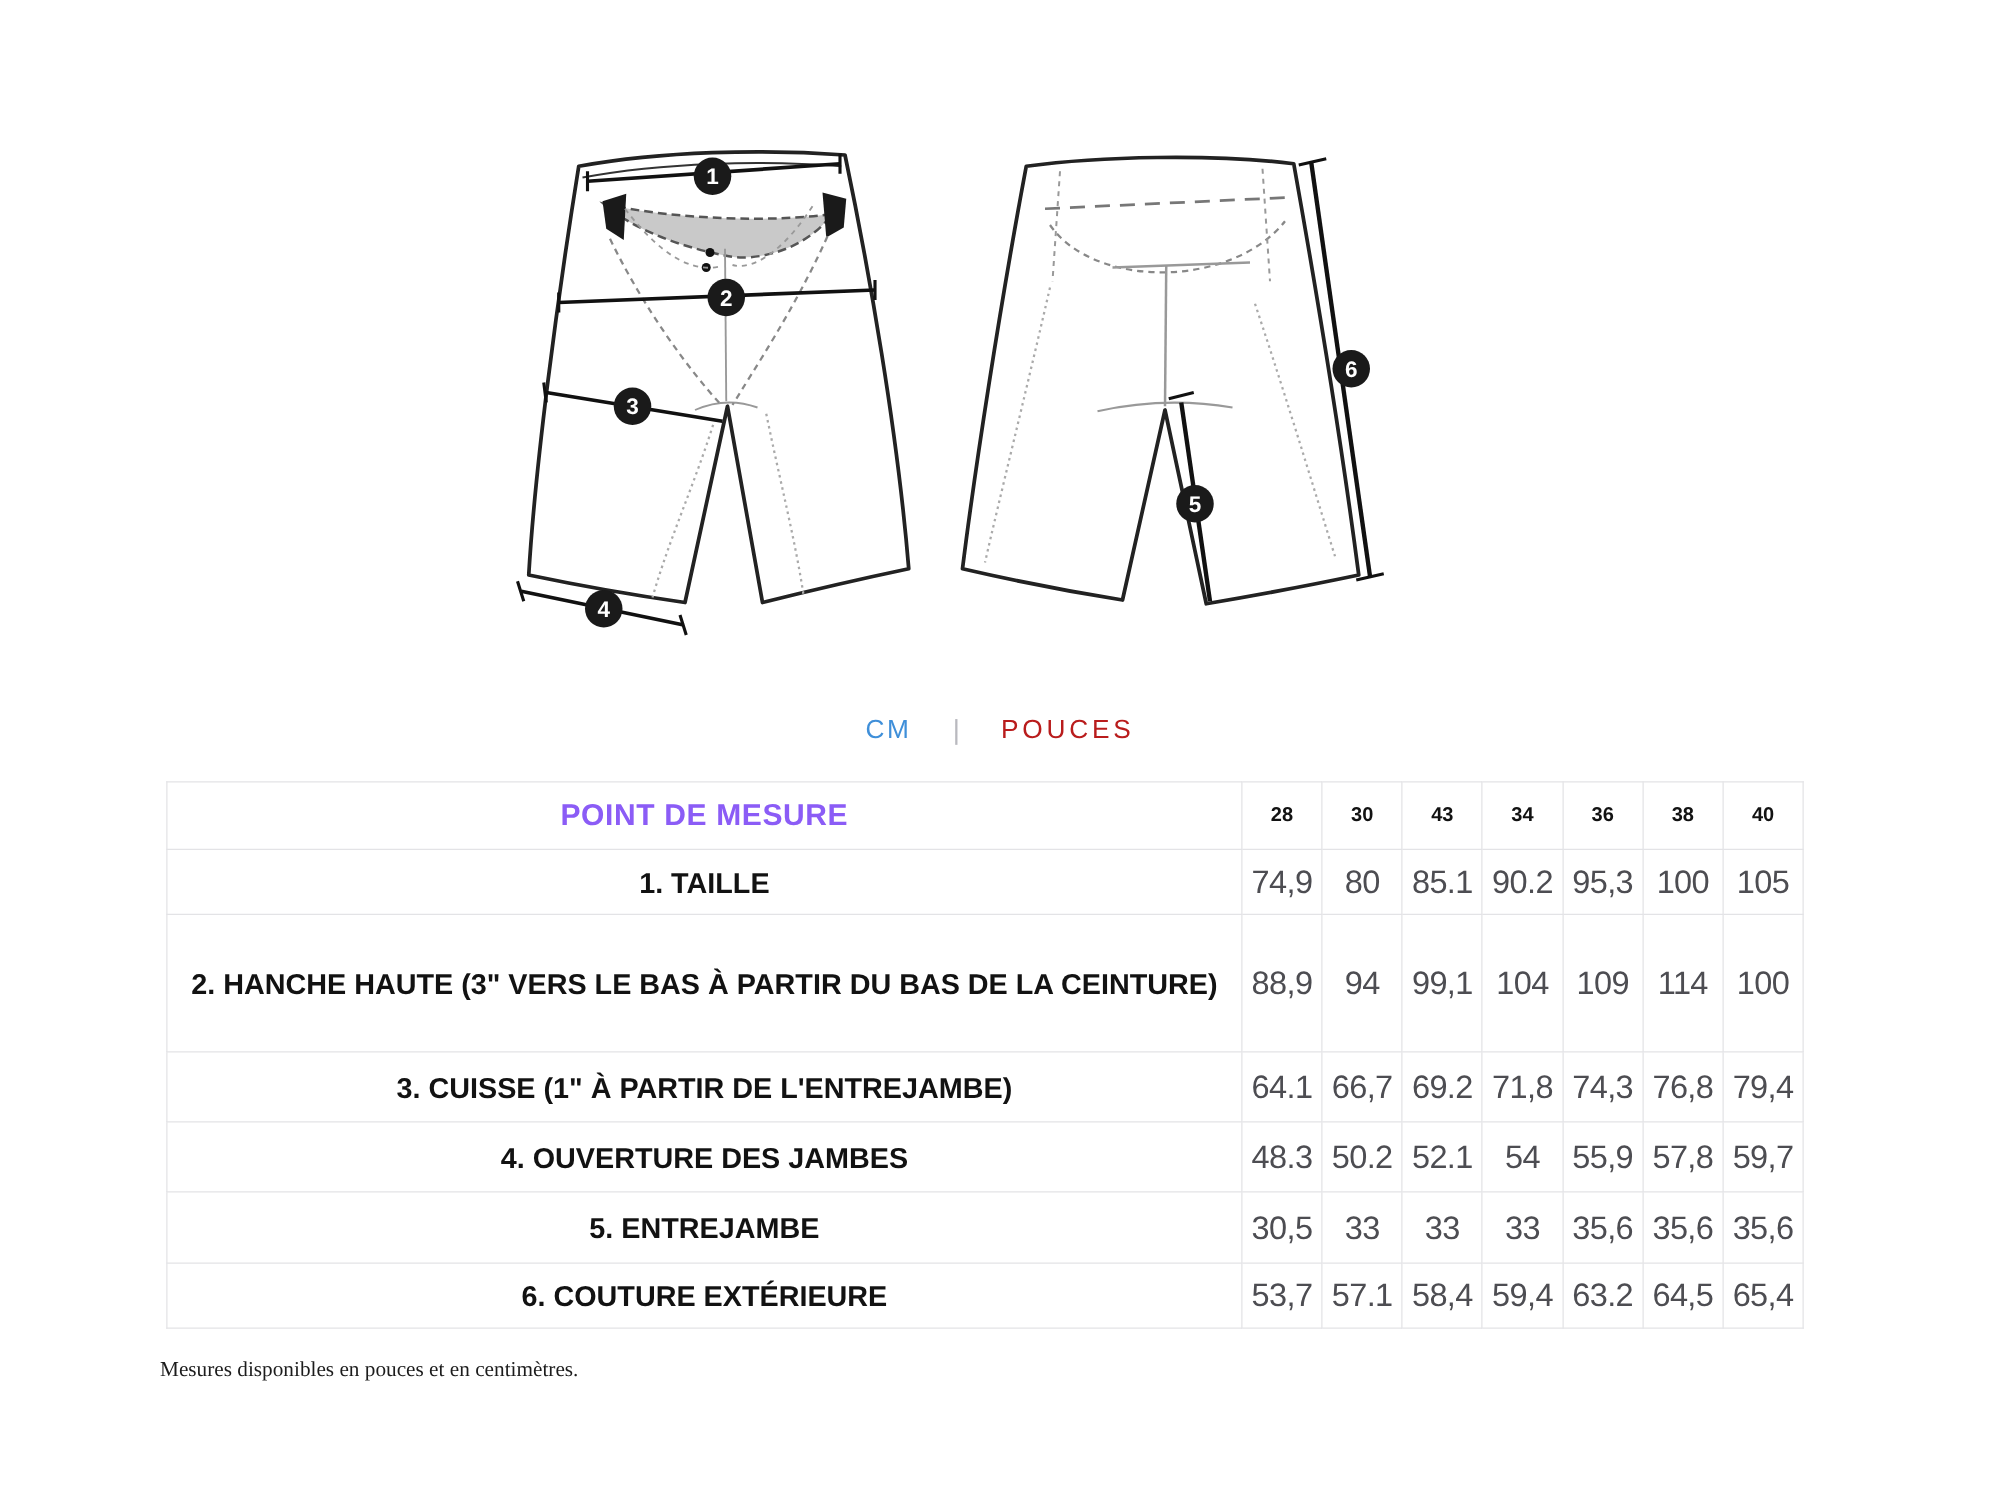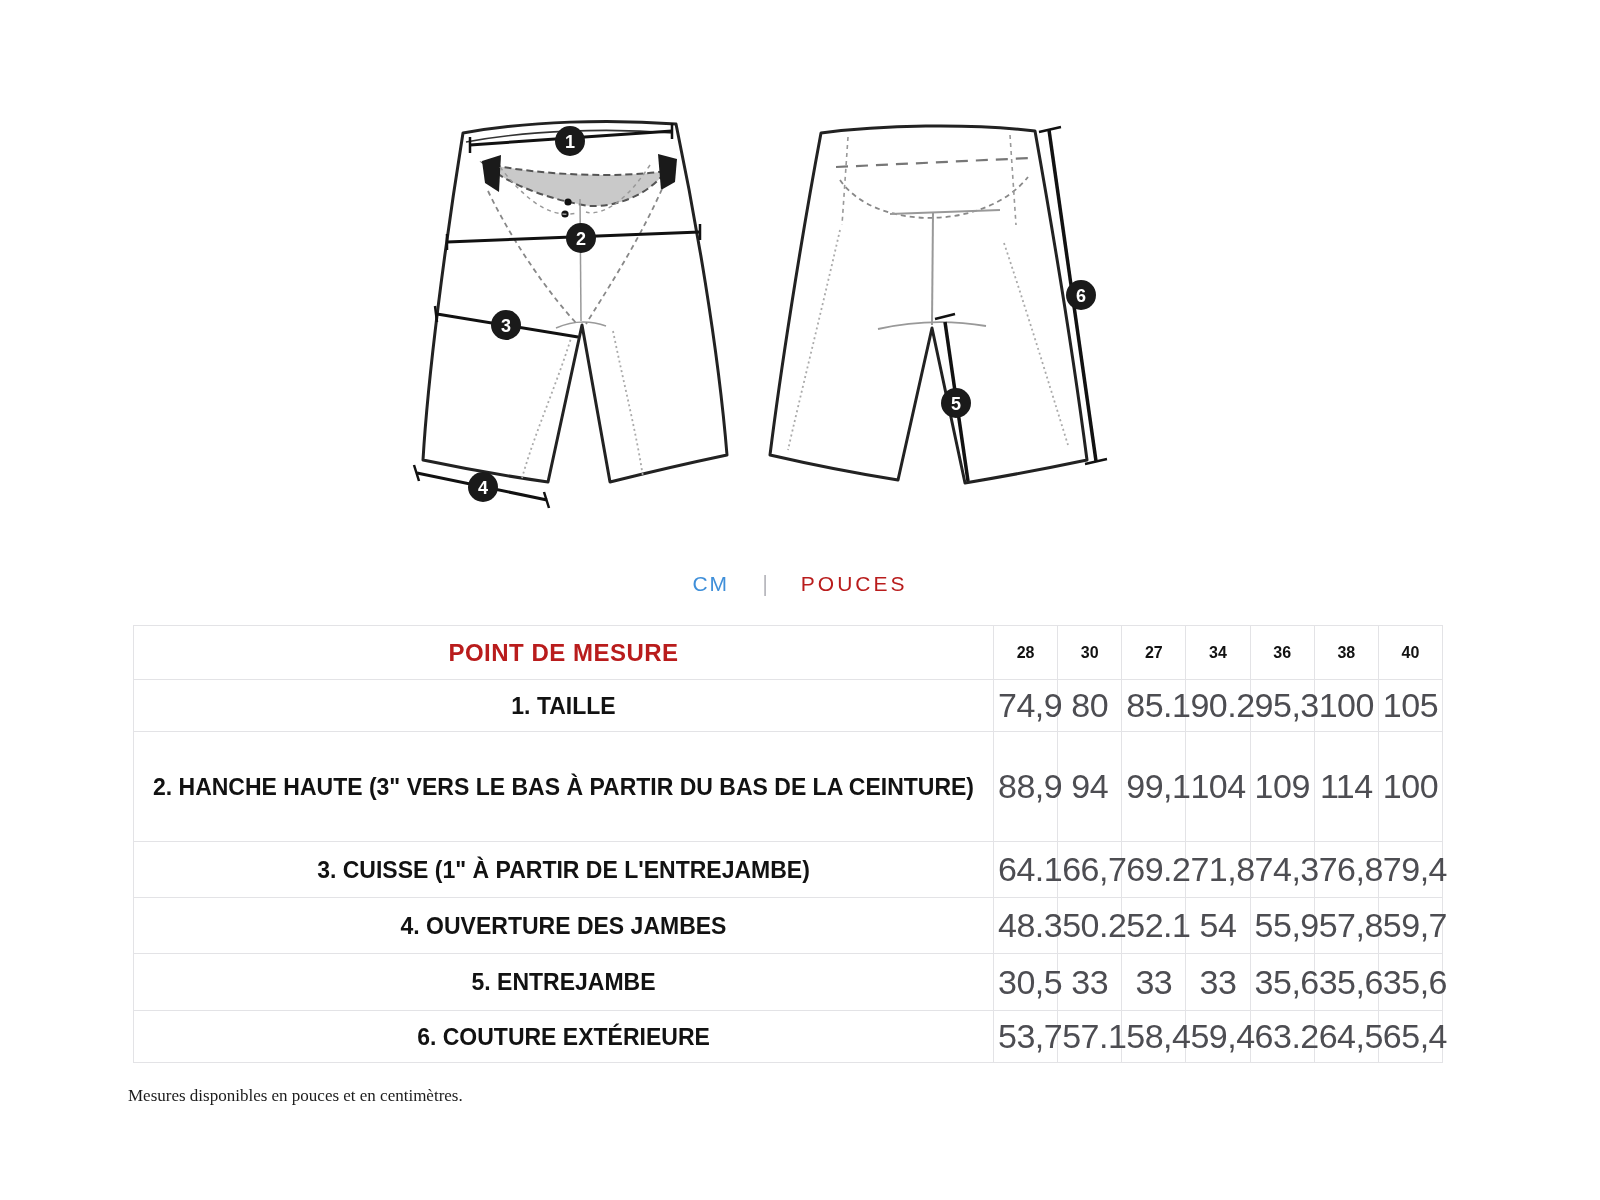--- a/index.html
+++ b/index.html
@@ -60,37 +60,37 @@
   .size-table col.label-col { width: 860px; }
   .size-table th, .size-table td {
     border: 1px solid #e3e3e6;
     text-align: center;
     vertical-align: middle;
     padding: 0 4px;
   }
   .size-table th.measure-head {
     font-size: 24px;
     font-weight: bold;
-    color: #b91c1c;
+    color: #8b5cf6;
     letter-spacing: 0.5px;
   }
   .size-table th.size-head {
     font-size: 16px;
     font-weight: bold;
     color: #121212;
   }
   .size-table td.row-label {
     font-size: 23px;
     font-weight: bold;
     color: #121212;
     line-height: 2.0;
     padding: 0 12px;
   }
   .size-table td.cell-value {
-    font-size: 34px;
+    font-size: 26px;
     font-weight: 400;
     color: #4d4d52;
     letter-spacing: -0.5px;
   }
   tr.r-head   { height: 54px; }
   tr.r-0      { height: 52px; }
   tr.r-1      { height: 110px; }
   tr.r-2      { height: 56px; }
   tr.r-3      { height: 56px; }
   tr.r-4      { height: 57px; }
@@ -227,21 +227,21 @@
         <col>
         <col>
         <col>
         <col>
     </colgroup>
     <tbody>
         <tr class="r-head">
       <th class="measure-head">POINT DE MESURE</th>
       <th class="size-head">28</th>
       <th class="size-head">30</th>
-      <th class="size-head">27</th>
+      <th class="size-head">43</th>
       <th class="size-head">34</th>
       <th class="size-head">36</th>
       <th class="size-head">38</th>
       <th class="size-head">40</th>
     </tr>
     <tr class="r-0">
       <td class="row-label">1. TAILLE</td>
       <td class="cell-value">74,9</td>
       <td class="cell-value">80</td>
       <td class="cell-value">85.1</td>

